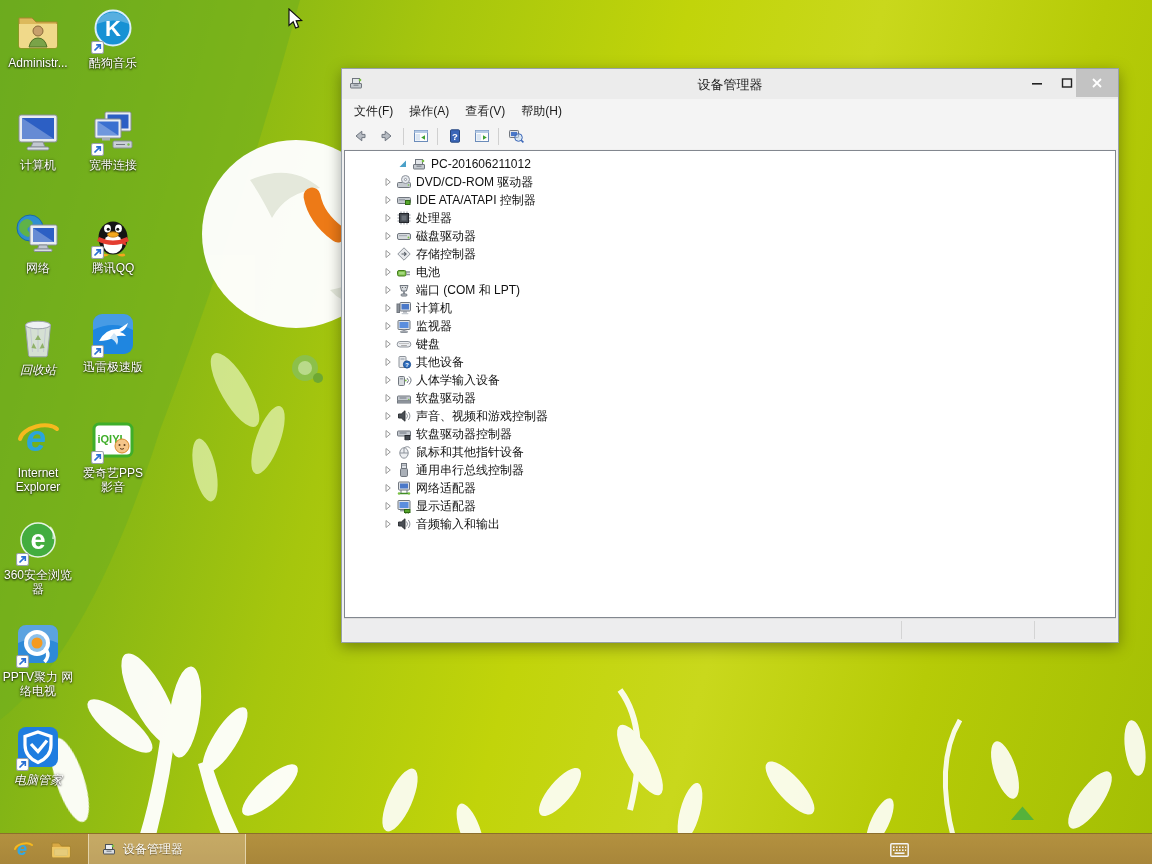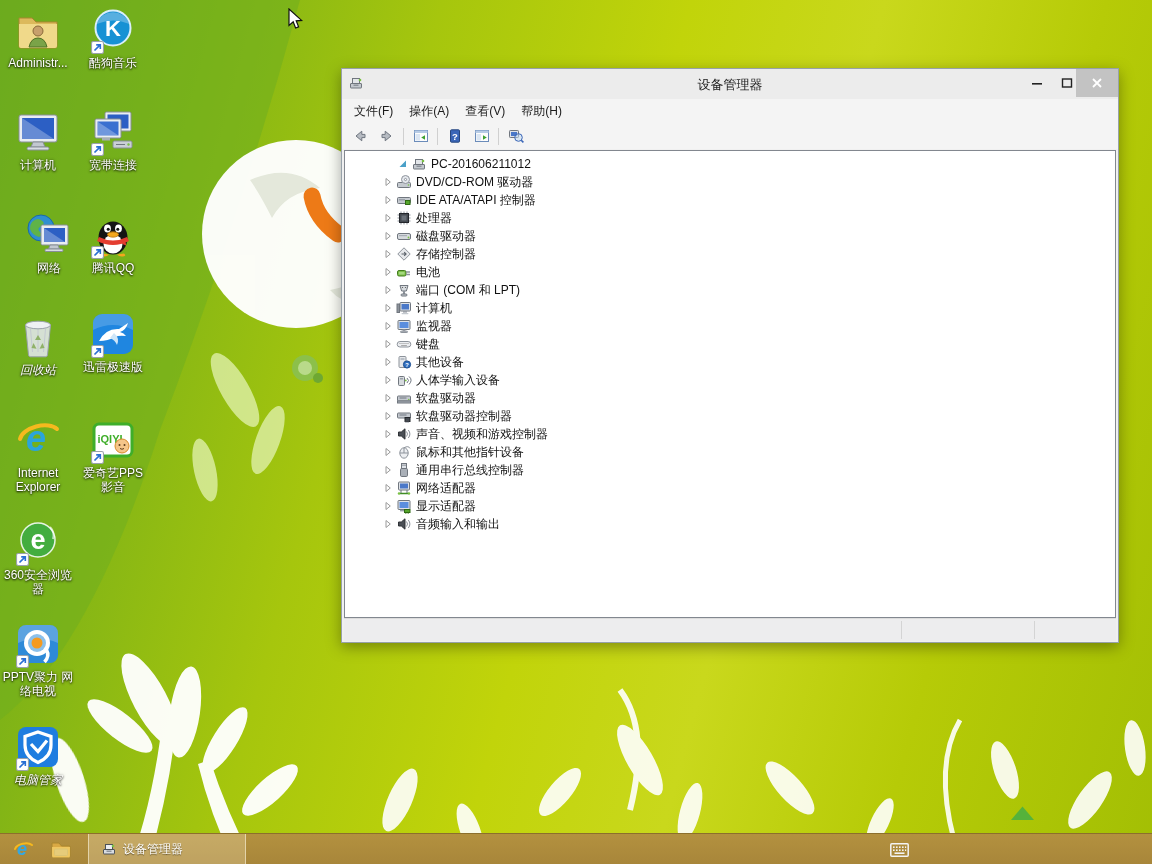--- a/index.html
+++ b/index.html
@@ -182,21 +182,21 @@
         </svg>
         <span class="badge">
           <svg width="13" height="13" viewBox="0 0 12 12">
             <rect x="0.5" y="0.5" width="11" height="11" rx="1.5" fill="#fff" stroke="#9aa2ab"></rect>
             <path d="M3.2 8.8 L8 4 M4.8 3.6 h3.8 v3.8" stroke="#2a6fd4" stroke-width="1.5" fill="none"></path>
           </svg>
         </span>
       </div>
       <div class="dlabel">宽带连接</div>
     </div>
-    <div class="dicon" style="left: 12px; top: 210.8px; font-family: Liberation Serif, serif;">
+    <div class="dicon" style="left: 1px; top: 210.8px; font-family: Liberation Serif, serif;">
       <div class="dimg">
         <svg width="48" height="48" viewBox="0 0 48 48">
           <circle cx="16" cy="17" r="13" fill="#2f8fd0" stroke="#1a6aa8"></circle>
           <path d="M7 11 q5 -5 9 -2 q5 3 1 6 q-6 2 -2 6 q4 3 -1 5 q-7 -2 -9 -8 q-0.5 -4 2 -7 Z" fill="#5fb348"></path>
           <rect x="16" y="14" width="27" height="20" rx="1.5" fill="#e9edf2" stroke="#878e97"></rect>
           <rect x="19" y="17" width="21" height="14" fill="#2c5fc4"></rect>
           <path d="M19 17 l21 14 h-21 Z" fill="rgba(255,255,255,0.28)"></path>
           <path d="M25 34 h8 l1.5 4 h-11 Z" fill="#c2c8d0" stroke="#878e97"></path>
           <rect x="20" y="38" width="18" height="2.5" rx="1" fill="#d8dde3" stroke="#878e97"></rect>
         </svg>
@@ -643,41 +643,41 @@
         <span class="tlabel">软盘驱动器</span>
       </div>
       <div class="tree-row depth1">
         <span class="expander">
           <svg width="16" height="16" viewBox="0 0 16 16">
             <path d="M6 4.5 L10.3 8 L6 11.5 Z" fill="#fff" stroke="#9a9a9a"></path>
           </svg>
         </span>
         <span class="ticon">
           <svg width="16" height="16" viewBox="0 0 16 16">
+            <path d="M2.5 6 v4 h2.8 l3.7 3.2 V2.8 L5.3 6 Z" fill="#4a4f55" stroke="#2e3236"></path>
+            <path d="M10.5 5.5 q2 2.5 0 5 M12.3 4 q3.2 4 0 8" stroke="#8d939b" fill="none"></path>
+          </svg>
+        </span>
+        <span class="tlabel">声音、视频和游戏控制器</span>
+      </div>
+      <div class="tree-row depth1">
+        <span class="expander">
+          <svg width="16" height="16" viewBox="0 0 16 16">
+            <path d="M6 4.5 L10.3 8 L6 11.5 Z" fill="#fff" stroke="#9a9a9a"></path>
+          </svg>
+        </span>
+        <span class="ticon">
+          <svg width="16" height="16" viewBox="0 0 16 16">
             <rect x="1.5" y="5" width="13" height="5" rx="0.8" fill="#c4c9cf" stroke="#70767e"></rect>
             <rect x="3.5" y="6.5" width="7" height="1" fill="#6f7680"></rect>
             <rect x="9" y="9.5" width="5" height="4" fill="#454a51" stroke="#23262b"></rect>
             <path d="M10 13.5 v1.5 M12 13.5 v1.5" stroke="#8d939b"></path>
           </svg>
         </span>
         <span class="tlabel">软盘驱动器控制器</span>
-      </div>
-      <div class="tree-row depth1">
-        <span class="expander">
-          <svg width="16" height="16" viewBox="0 0 16 16">
-            <path d="M6 4.5 L10.3 8 L6 11.5 Z" fill="#fff" stroke="#9a9a9a"></path>
-          </svg>
-        </span>
-        <span class="ticon">
-          <svg width="16" height="16" viewBox="0 0 16 16">
-            <path d="M2.5 6 v4 h2.8 l3.7 3.2 V2.8 L5.3 6 Z" fill="#4a4f55" stroke="#2e3236"></path>
-            <path d="M10.5 5.5 q2 2.5 0 5 M12.3 4 q3.2 4 0 8" stroke="#8d939b" fill="none"></path>
-          </svg>
-        </span>
-        <span class="tlabel">声音、视频和游戏控制器</span>
       </div>
       <div class="tree-row depth1">
         <span class="expander">
           <svg width="16" height="16" viewBox="0 0 16 16">
             <path d="M6 4.5 L10.3 8 L6 11.5 Z" fill="#fff" stroke="#9a9a9a"></path>
           </svg>
         </span>
         <span class="ticon">
           <svg width="16" height="16" viewBox="0 0 16 16">
             <ellipse cx="8" cy="9" rx="4.2" ry="5.2" fill="#eceef1" stroke="#8d939b"></ellipse>

